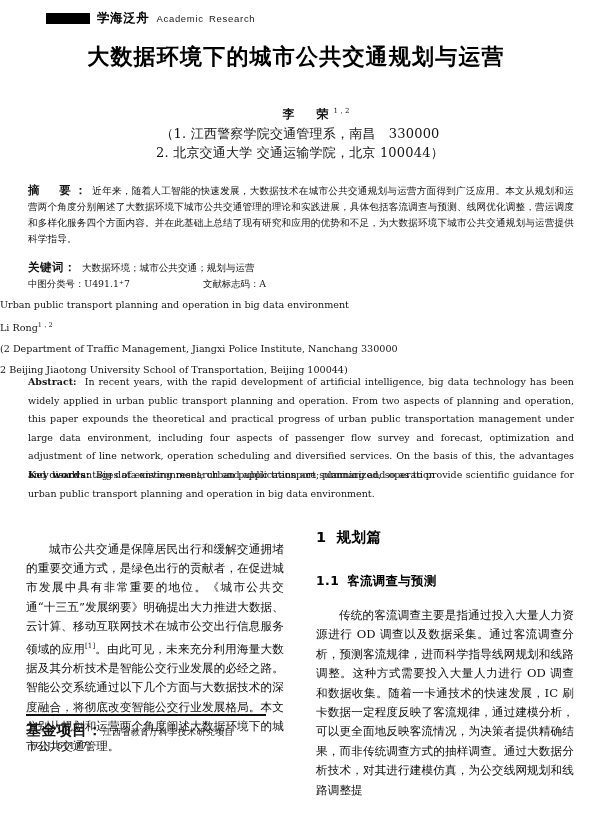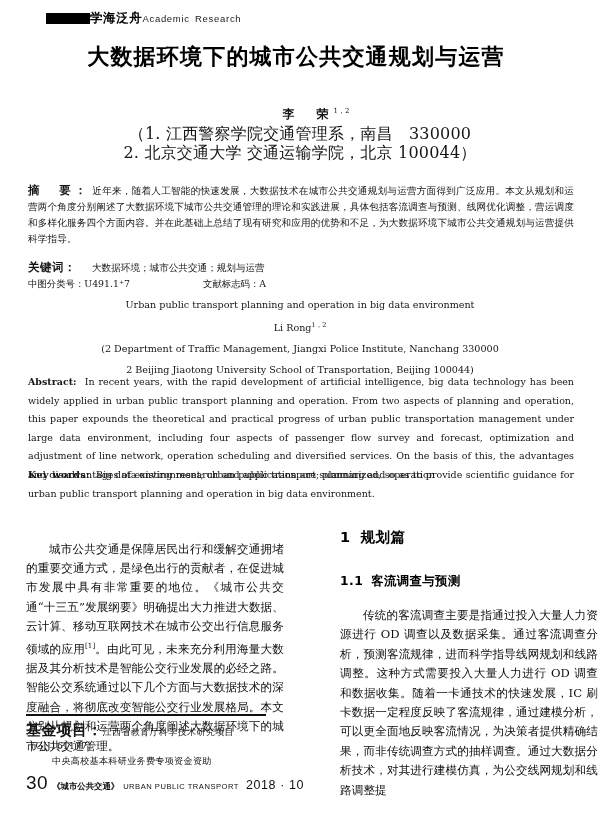--- a/index.html
+++ b/index.html
@@ -20,20 +20,21 @@
     padding: 0;
   }
 
   
   .runhead {
     position: absolute;
     top: 10px;
     left: 16px;
     display: flex;
     align-items: center;
+    gap: 7px;
     padding-left: 30px;
   }
   .runhead-bar {
     width: 44px;
     height: 11px;
     background: #000000;
   }
   .runhead-cn {
     font-family: "DejaVu Serif", "Liberation Serif", serif;
     font-weight: bold;
@@ -75,21 +76,21 @@
     line-height: 19px;
     color: #151515;
   }
   .author-name {
     font-weight: bold;
     letter-spacing: 5px;
     font-size: 12px;
     padding-left: 32px;
   }
   .author-name sup { font-size: 7px; letter-spacing: 0; font-weight: normal;}
-  .affil { font-size: 16px; letter-spacing: 0.2px; }
+  .affil { font-size: 13px; letter-spacing: 0.2px; }
 
   
   .abs-cn {
     position: absolute;
     top: 182px;
     left: 28px;
     width: 546px;
     font-family: "DejaVu Serif", "Liberation Serif", serif;
     font-size: 9.6px;
     line-height: 16px;
@@ -113,42 +114,41 @@
     font-family: "DejaVu Serif", "Liberation Serif", serif;
     font-size: 9.6px;
     line-height: 17px;
     color: #141414;
   }
   .kw-cn .lead {
     font-family: "DejaVu Sans", "Liberation Sans", sans-serif;
     font-weight: bold;
     font-size: 11.5px;
     letter-spacing: 0.5px;
-    margin-right: 16px;
+    margin-right: 6px;
   }
 
   .clc-row {
     position: absolute;
     top: 278px;
     left: 28px;
     width: 546px;
     font-family: "DejaVu Serif", "Liberation Serif", serif;
     font-size: 9.4px;
     color: #141414;
     display: flex;
   }
   .clc-row .c1 { width: 175px; }
 
   
   .en-head {
     position: absolute;
     top: 294px;
     left: 0;
     width: 600px;
-    text-align: center;
     font-family: "DejaVu Serif", "Liberation Serif", serif;
     font-size: 9.6px;
     line-height: 21px;
     color: #141414;
   }
   .en-head sup { font-size: 6.5px; }
 
   
   .abs-en {
     position: absolute;
@@ -181,21 +181,21 @@
     left: 26px;
     width: 548px;
     height: 262px;
   }
   .col {
     position: absolute;
     top: 0;
     width: 258px;
   }
   .col-left { left: 0; }
-  .col-right { left: 290px; margin-left: 24px; }
+  .col-right { left: 290px; }
 
   .body-p {
     font-family: "DejaVu Serif", "Liberation Serif", serif;
     font-size: 11.6px;
     line-height: 19.4px;
     text-align: justify;
     color: #0d0d0d;
     text-indent: 23px;
     letter-spacing: 0.1px;
   }
@@ -330,24 +330,17 @@
       <h2 class="h2"><span class="num">1.1</span><span>客流调查与预测</span></h2>
       <p class="body-p">传统的客流调查主要是指通过投入大量人力资源进行 OD 调查以及数据采集。通过客流调查分析，预测客流规律，进而科学指导线网规划和线路调整。这种方式需要投入大量人力进行 OD 调查和数据收集。随着一卡通技术的快速发展，IC 刷卡数据一定程度反映了客流规律，通过建模分析，可以更全面地反映客流情况，为决策者提供精确结果，而非传统调查方式的抽样调查。通过大数据分析技术，对其进行建模仿真，为公交线网规划和线路调整提</p>
     </div>
 
   </div>
 
   <div class="fundwrap">
     <div class="fund-rule"></div>
     <div class="fund-body">
       <div><span class="lead">基金项目：</span><span>江西省教育厅科学技术研究项目（GJJ161177），</span></div>
-      <div class="fund-l2">中央高校基本科研业务费专项资金资助</div>
     </div>
   </div>
 
-  <div class="footer">
-    <span class="f-page">30</span>
-    <span class="f-cn">《城市公共交通》</span>
-    <span class="f-en">URBAN PUBLIC TRANSPORT</span>
-    <span class="f-date">2018 · 10</span>
-  </div>
 
 </div>
 
 </body></html>

